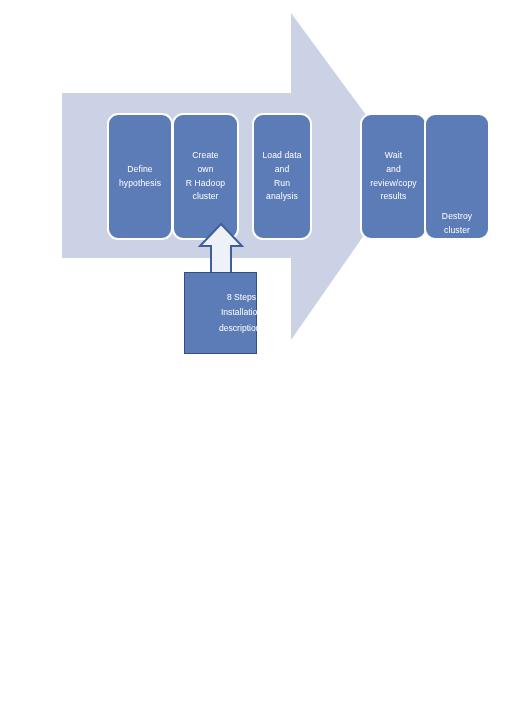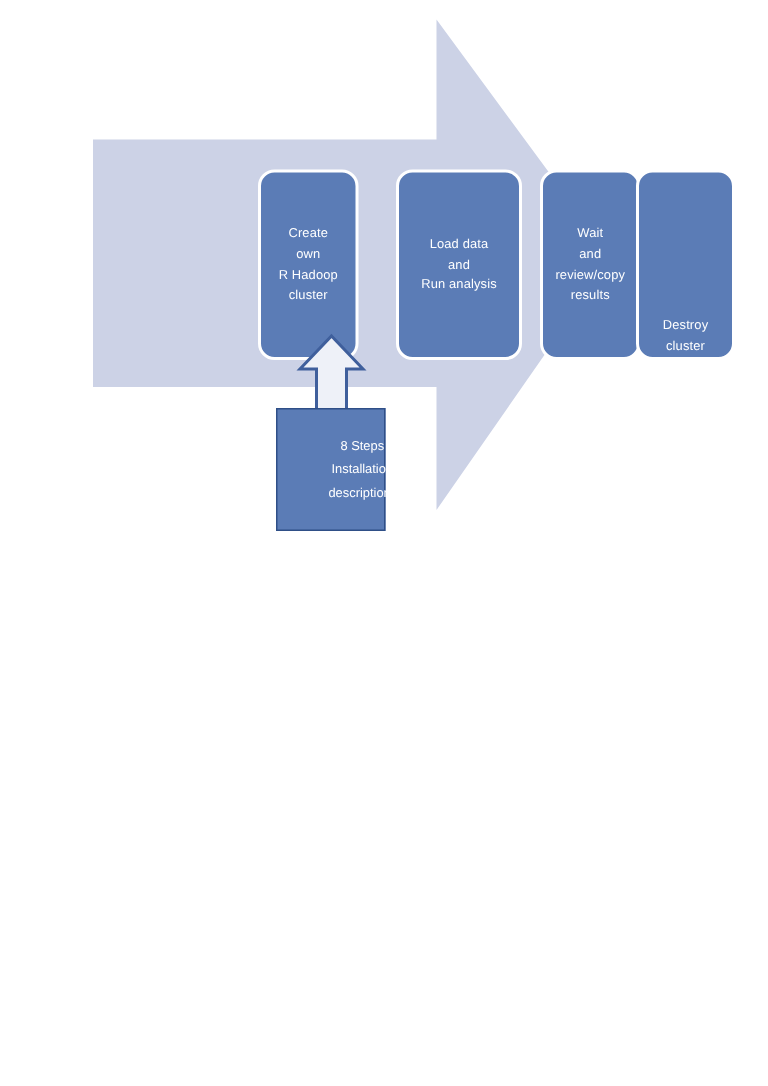--- a/index.html
+++ b/index.html
@@ -55,21 +55,21 @@
   }
   .stage-box .lbl {
     display: block;
     width: 100%;
     white-space: pre-line;
   }
 
   #stage-0 { left: 27px;  width: 66px; }
   #stage-1 { left: 107px; width: 66px; }
   #stage-2 { left: 172px; width: 67px; }
-  #stage-3 { left: 264px; width: 84px; }
+  #stage-3 { left: 252px; width: 60px; }
   #stage-4 { left: 360px; width: 67px; }
   #stage-5 { left: 424px; width: 66px; align-items: flex-end; }
 
   
   #callout-box {
     position: absolute;
     left: 184px;
     top: 272px;
     width: 73px;
     height: 82px;
@@ -109,20 +109,24 @@
 </head>
 <body>
 
 <div id="canvas">
 
   <svg id="bg-arrow-svg" viewBox="0 0 512 724" aria-hidden="true">
     <polygon points="62,93 291,93 291,13 408,172 291,340 291,258 62,258" fill="#ccd2e6" stroke="none"></polygon>
   </svg>
 
 
+  <div class="stage-box" id="stage-1">
+    <span class="lbl">Define
+hypothesis</span>
+  </div>
 
   <div class="stage-box" id="stage-2">
     <span class="lbl">Create
 own
 R Hadoop
 cluster</span>
   </div>
 
   <div class="stage-box" id="stage-3">
     <span class="lbl">Load data

